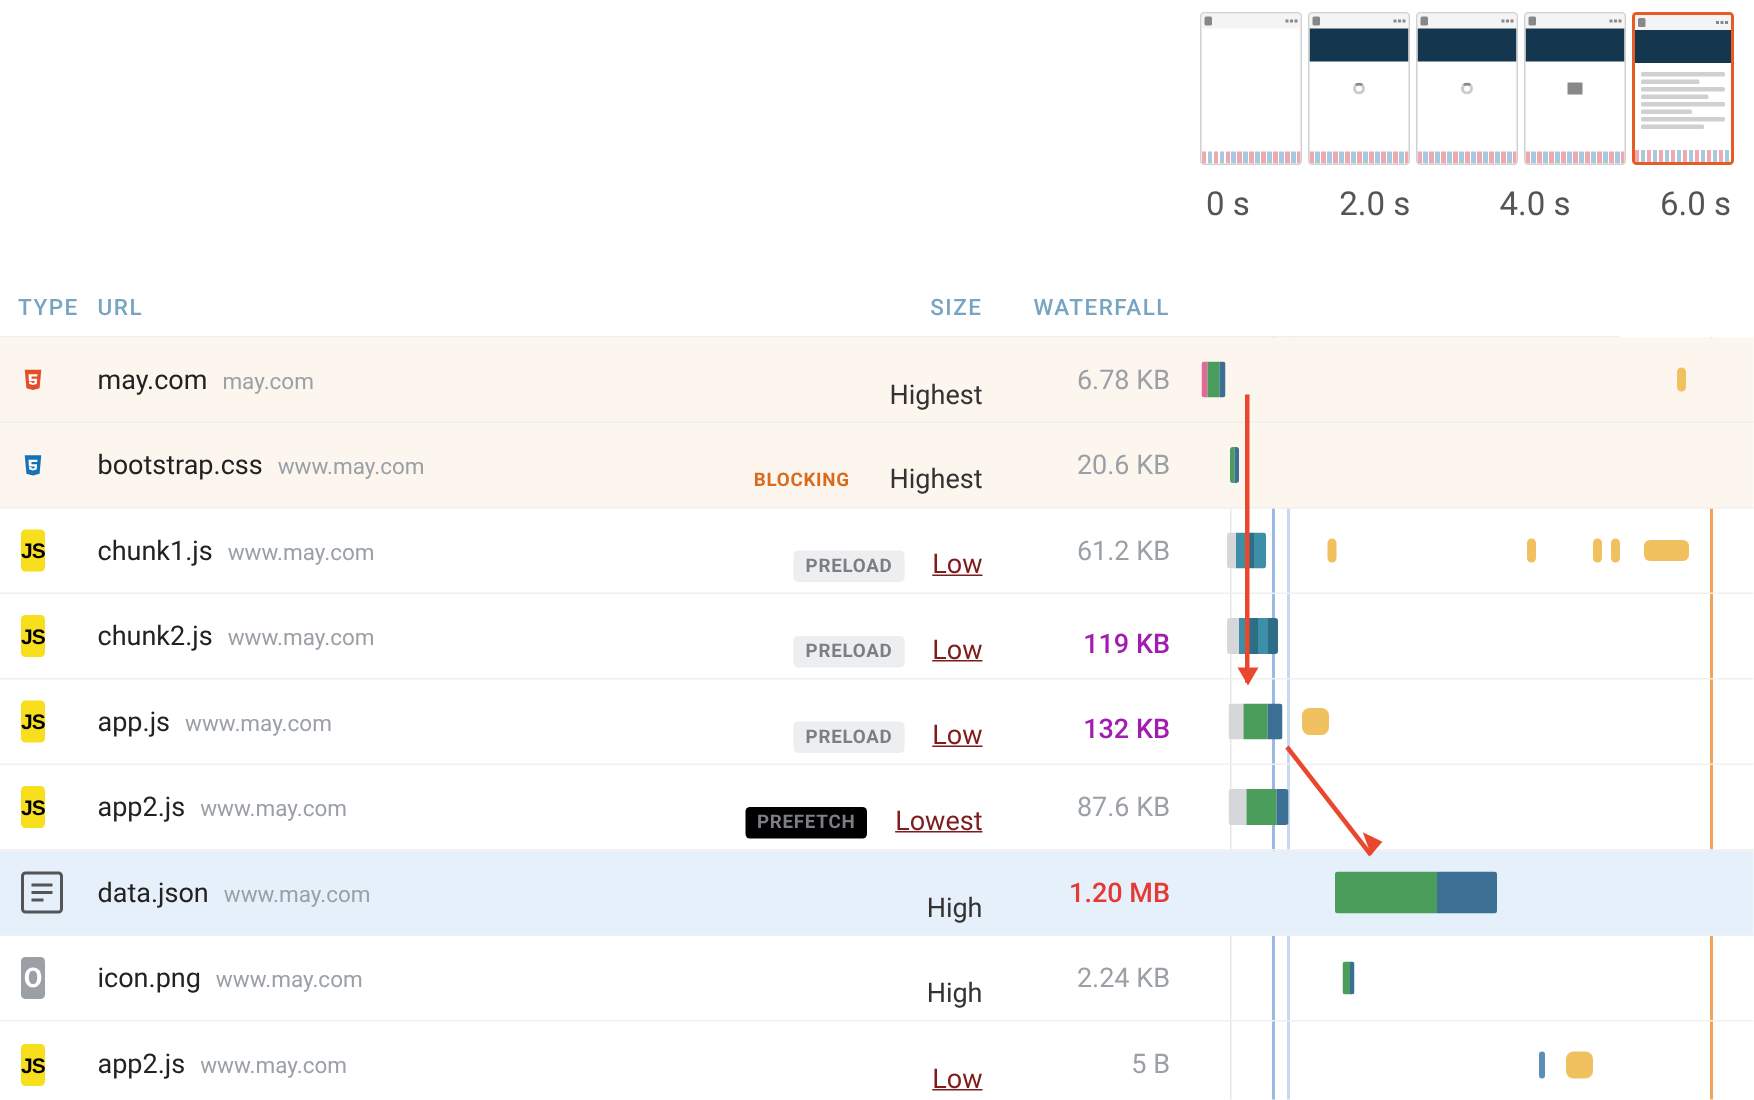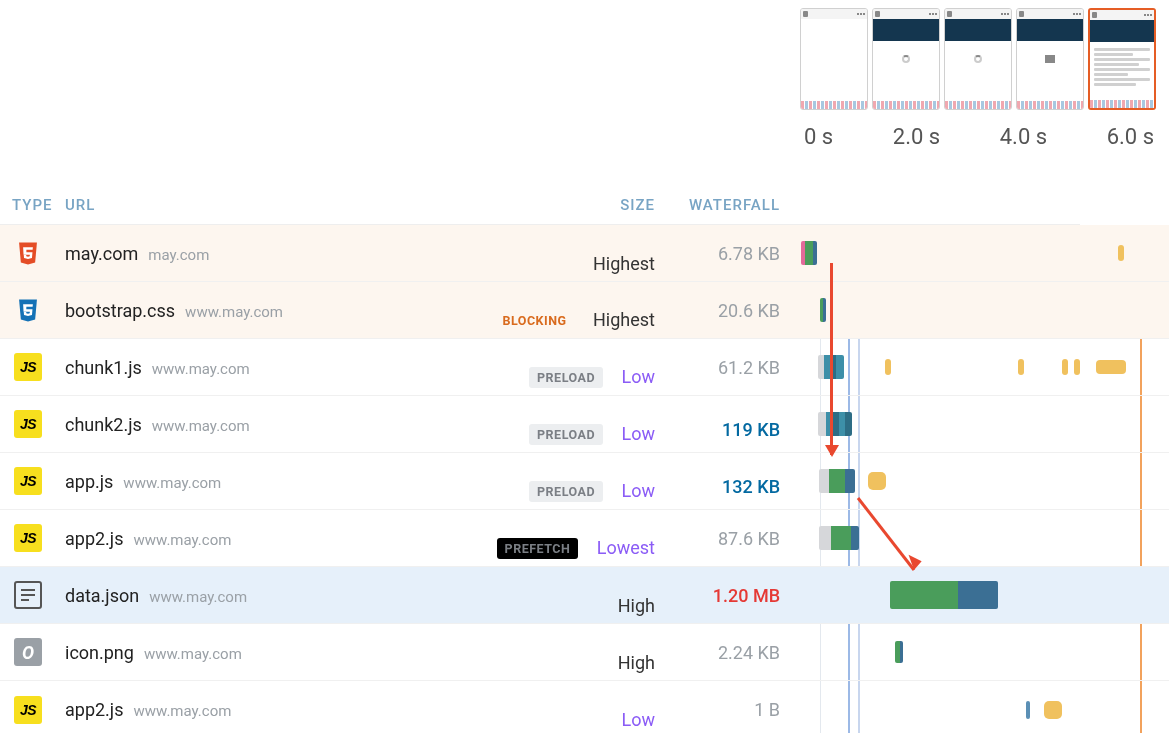--- a/index.html
+++ b/index.html
@@ -98,45 +98,45 @@
     border-bottom:1px solid #f0f0f0;
     position:relative;
   }
   .row.hl-cream { background:#fdf6ef; }
   .row.hl-blue  { background:#e6f0fa; }
 
   .cell-type{ padding-left:14px;}
   .cell-url { font-size:18px; color:#222; display:flex; align-items:baseline; gap:10px; white-space:nowrap;}
   .cell-url .host{ font-size:15px; color:#9aa0a6;}
   .cell-priority{ text-align:right; padding-right:20px; font-size:18px; color:#555; white-space:nowrap;margin-top:20px;}
-  .cell-priority .low{ color:#8b5cf6;}
+  .cell-priority .low{ color:#7f1d1d;text-decoration:underline;}
   .cell-priority .highest{ color:#333;}
   .cell-priority .high{ color:#333;}
   .cell-priority .badge{
     display:inline-block;
     font-size:12.5px;
     font-weight:700;
     letter-spacing:0.5px;
     padding:3px 8px;
     border-radius:3px;
     margin-right:14px;
     vertical-align:middle;
   }
   .badge-blocking{ color:#d96b1e; background:transparent; font-weight:800;}
   .badge-preload{ color:#7b7f85; background:#eceef0;}
   .badge-prefetch{ color:#7b7f85; background:#000000;}
 
   .cell-size{ text-align:right; padding-right:20px; font-size:18px; color:#9aa0a6; white-space:nowrap;}
-  .cell-size.warn{ color:#0369a1; font-weight:500;margin-top:10px;}
+  .cell-size.warn{ color:#a21caf; font-weight:500;margin-top:10px;}
   .cell-size.alert{ color:#e53935; font-weight:500;}
 
   .cell-waterfall{ position:relative; height:100%; }
 
   
-  .ico { width:28px; height:28px; display:flex; align-items:center; justify-content:center; border-radius:3px; font-weight:700;font-style:italic;}
+  .ico { width:16px; height:28px; display:flex; align-items:center; justify-content:center; border-radius:3px; font-weight:700;}
   .ico svg{ width:26px; height:26px;}
   .ico-js{ background:#f7df1e; color:#000; font-family:Arial,sans-serif; font-size:14px; letter-spacing:-0.5px; font-weight:800;}
   .ico-doc{ width:28px;height:28px; border:2px solid #555; border-radius:3px; display:flex; flex-direction:column; justify-content:center; gap:3px; padding:4px 5px;}
   .ico-doc span{ height:2px; background:#555; display:block;}
   .ico-doc span:nth-child(1){ width:100%;}
   .ico-doc span:nth-child(2){ width:100%;}
   .ico-doc span:nth-child(3){ width:60%;}
   .ico-other{ background:#9aa0a6; color:#fff; font-size:18px; font-weight:700;}
   
   .vgrid{
@@ -491,21 +491,21 @@
 
   <div class="row" style="border-bottom:none;">
     <div class="cell-type">
         <span class="ico ico-js">JS</span>
       </div>
     <div class="cell-url">
       <span>app2.js</span>
       <span class="host">www.may.com</span>
     </div>
     <div class="cell-priority"><span class="low">Low</span></div>
-    <div class="cell-size">1 B</div>
+    <div class="cell-size">5 B</div>
     <div class="cell-waterfall">
       <div class="blip thin" style="left:226px;"></div>
       <div class="blip wide" style="left:244px;"></div>
     </div>
   </div>
 
 </div>
 
 <div class="arrow" style="left:830px; top:263px; height:192px;"></div>
 <div style="position:absolute; left:858px; top:498px; width:76px; height:86px; z-index:5;">

